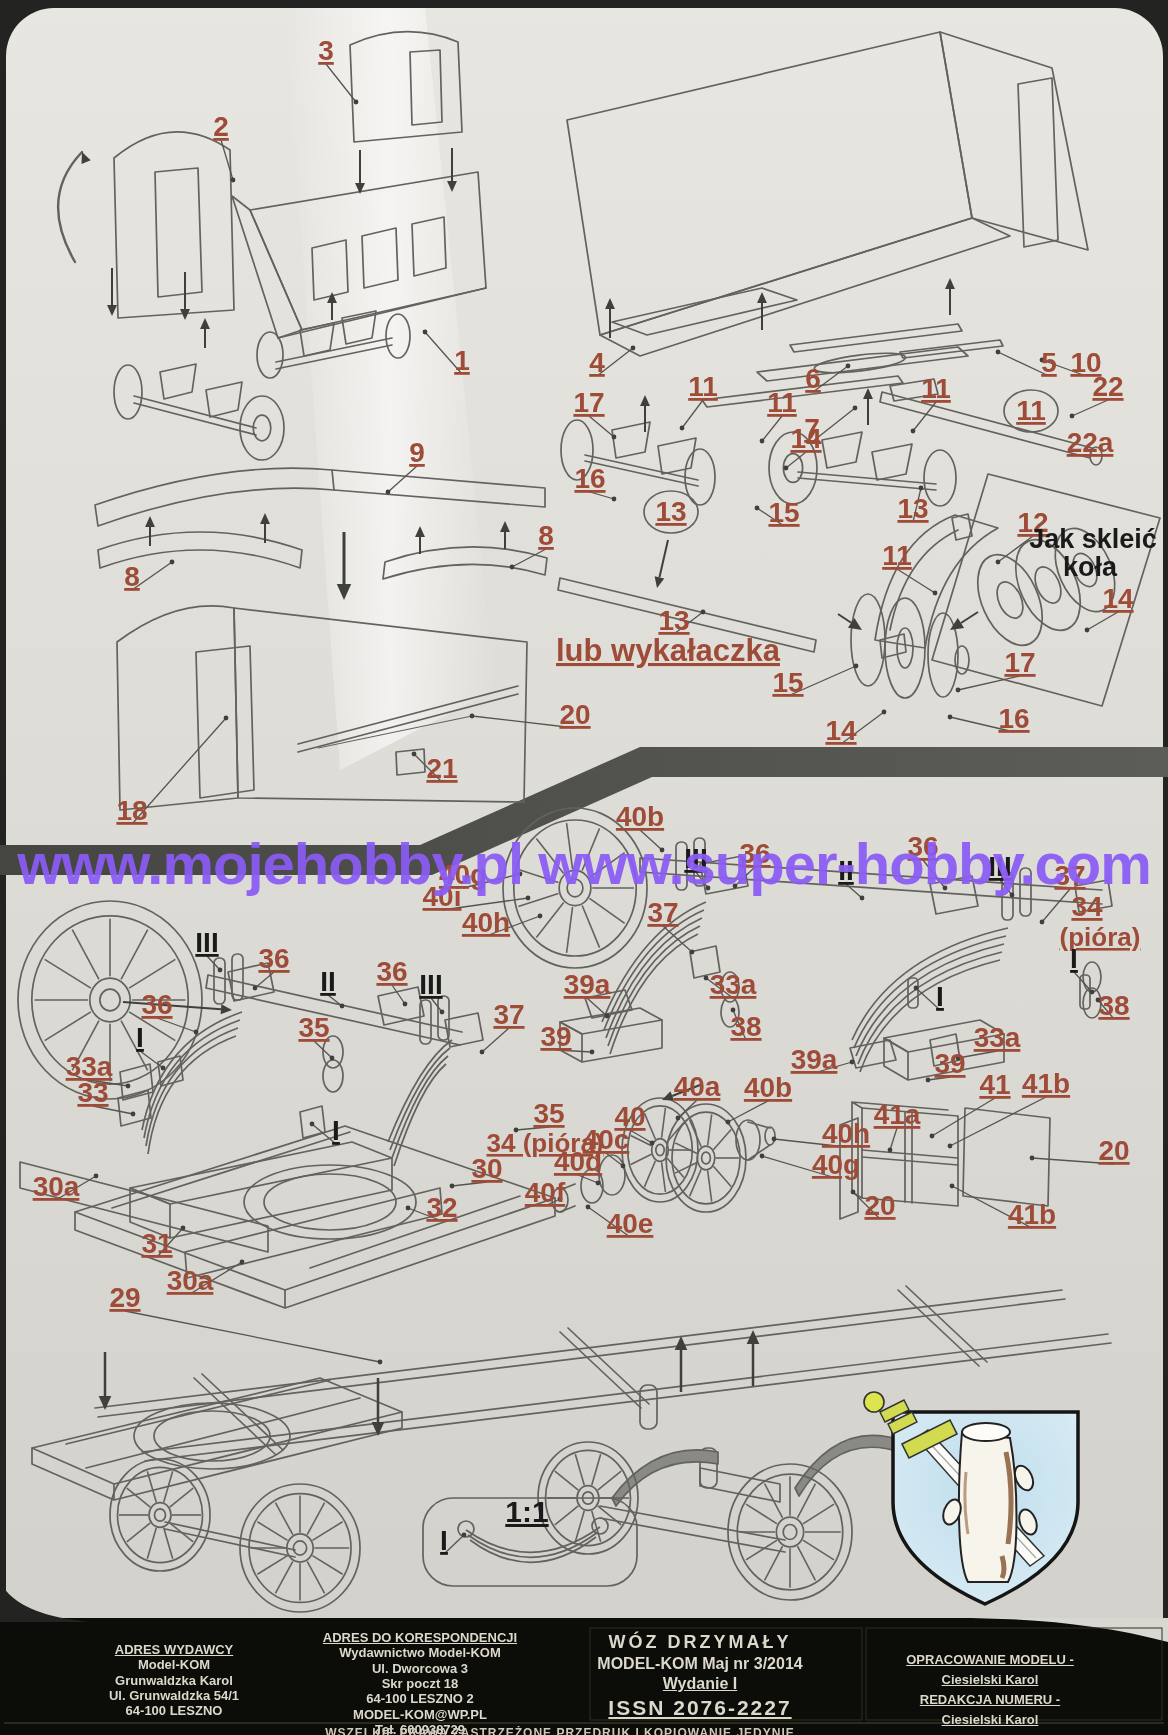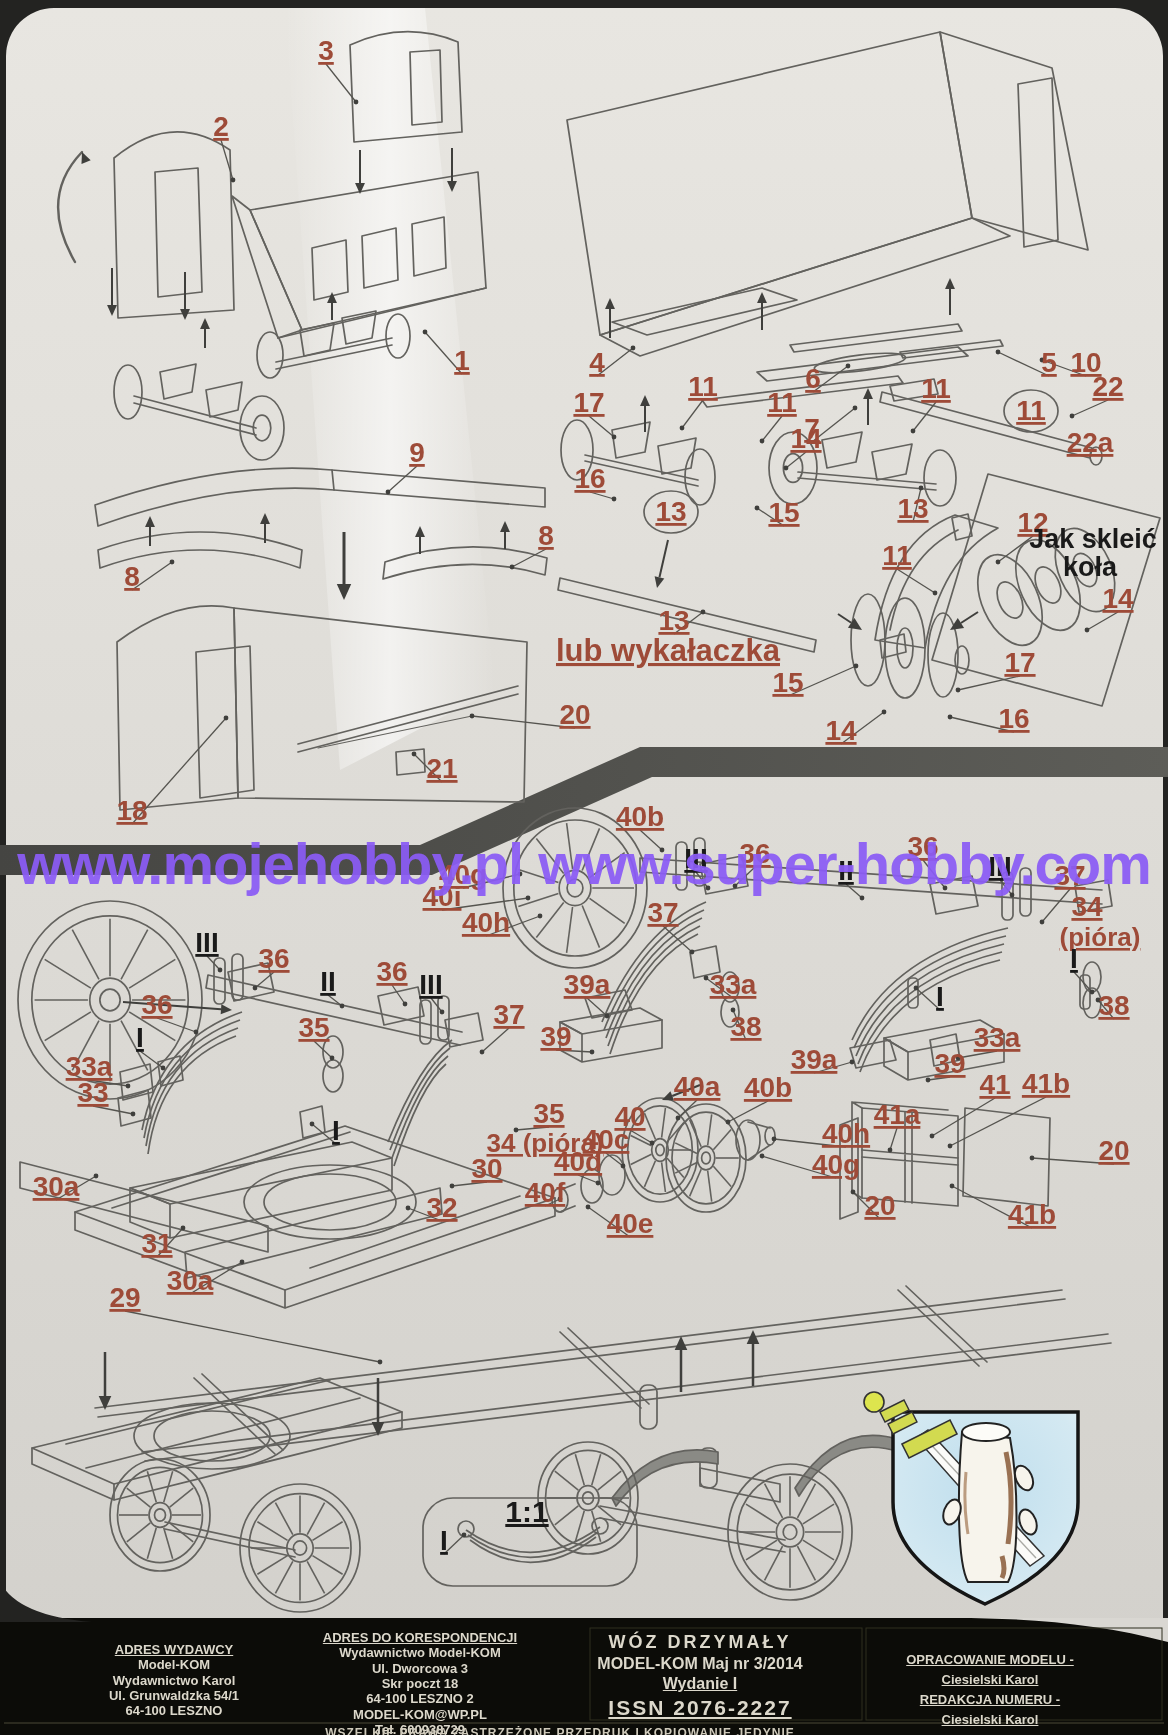--- a/index.html
+++ b/index.html
@@ -782,21 +782,21 @@
   <line x1="4" y1="1723" x2="1164" y2="1723" stroke="#4a4837" stroke-width="1"></line>
   <rect x="590" y="1628" width="272" height="92" fill="none" stroke="#2f2f1e" stroke-width="1"></rect>
   <rect x="866" y="1628" width="296" height="92" fill="none" stroke="#2f2f1e" stroke-width="1"></rect>
 </svg>
 
 <div id="watermark" class="abs">www.mojehobby.pl www.super-hobby.com</div>
 
 <div id="footer-col1" class="abs footer-col">
   <div class="fc-head">ADRES WYDAWCY</div>
   <div>Model-KOM</div>
-  <div>Wydawnictwo Karol</div>
+  <div>Grunwaldzka Karol</div>
   <div>Ul. Grunwaldzka 54/1</div>
   <div>64-100 LESZNO</div>
 </div>
 
 <div id="footer-col2" class="abs footer-col">
   <div class="fc-head">ADRES DO KORESPONDENCJI</div>
   <div>Wydawnictwo Model-KOM</div>
   <div>Ul. Dworcowa 3</div>
   <div>Skr poczt 18</div>
   <div>64-100 LESZNO 2</div>

